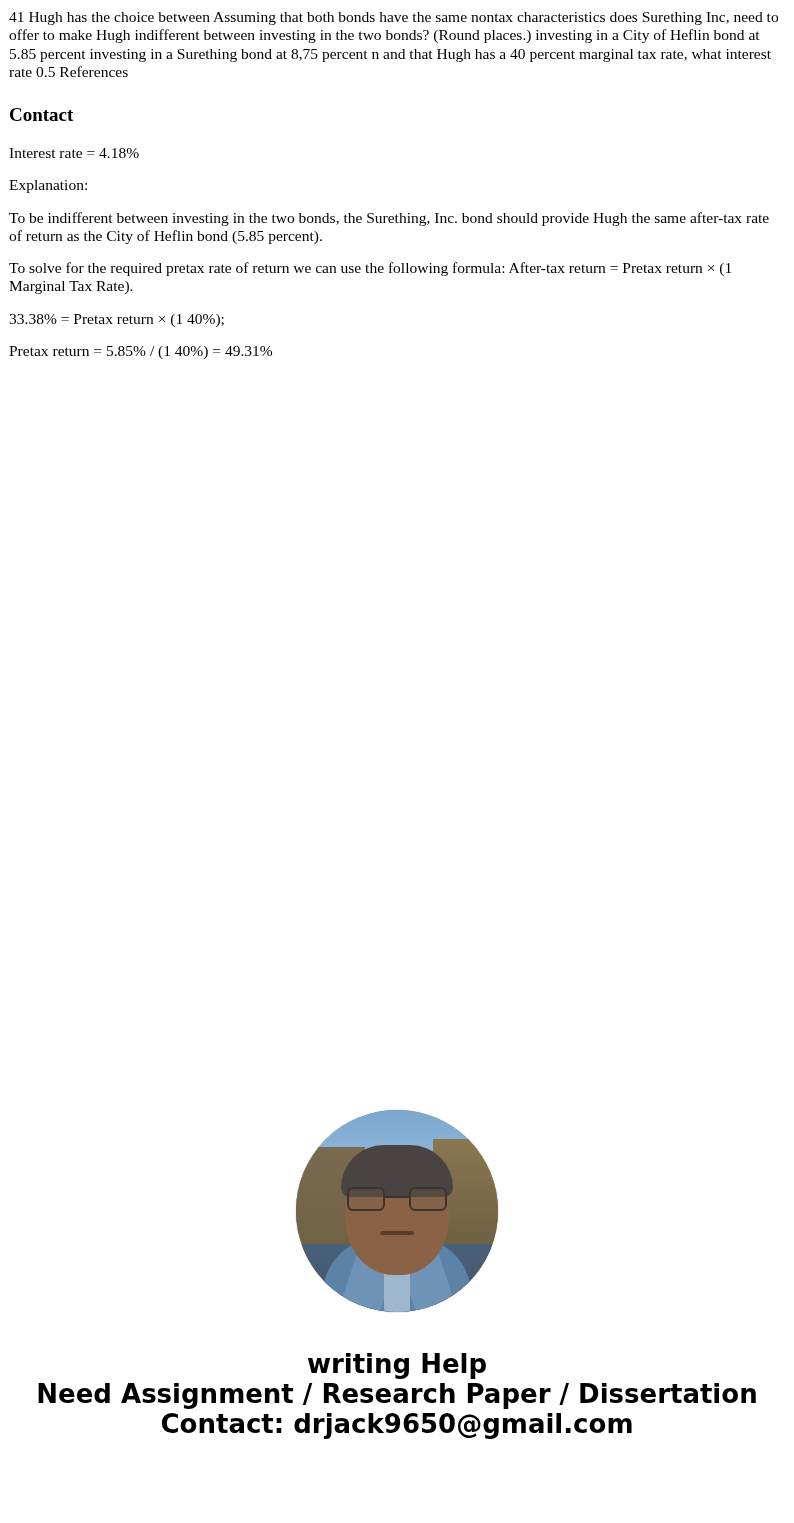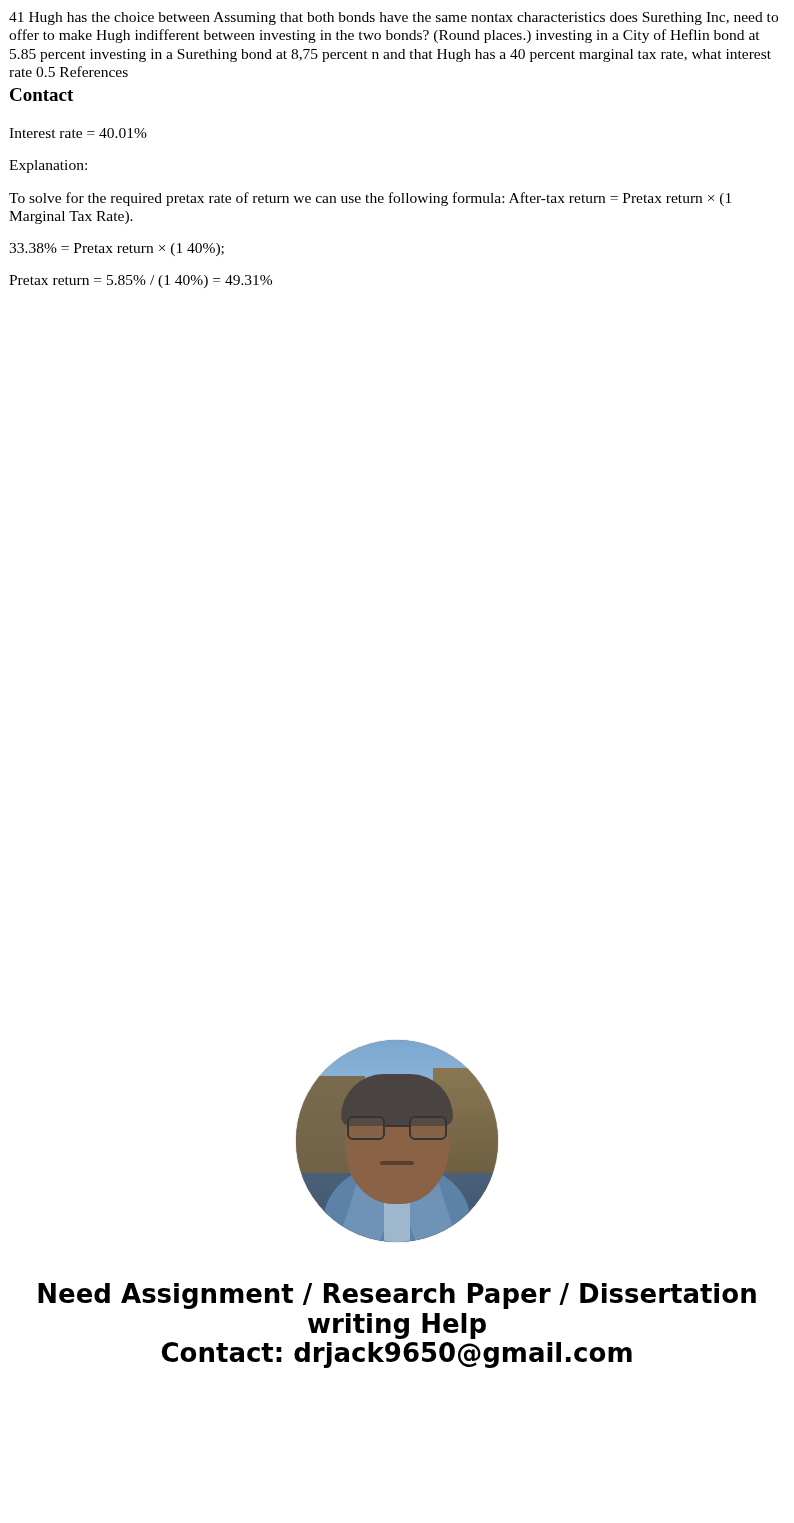--- a/index.html
+++ b/index.html
@@ -22,21 +22,21 @@
     padding: 8px 9px 0 9px;
     box-sizing: border-box;
   }
   p.para {
     font-size: 15.5px;
     line-height: 1.18;
     margin: 0 0 14px 0;
     text-align: left;
   }
   p.question {
-    margin-bottom: 4px;
+    margin-bottom: 24px;
   }
   h2.solution {
     font-family: "Liberation Serif", serif;
     font-size: 19px;
     font-weight: bold;
     margin: 0 0 18px 0;
     line-height: 1.1;
   }
   .spacer {
     height: 700px;
@@ -193,24 +193,25 @@
 </head>
 <body>
 
 <div class="page">
   <div class="content">
 
     <p class="para question">41 Hugh has the choice between Assuming that both bonds have the same nontax characteristics does Surething Inc, need to offer to make Hugh indifferent between investing in the two bonds? (Round places.) investing in a City of Heflin bond at 5.85 percent investing in a Surething bond at 8,75 percent n and that Hugh has a 40 percent marginal tax rate, what interest rate 0.5 References</p>
 
     <h2 class="solution">Contact</h2>
 
-    <p class="para">Interest rate = 40.01%</p>
+    <p class="para">Interest rate = 4.18%</p>
 
     <p class="para">Explanation:</p>
 
+    <p class="para">To be indifferent between investing in the two bonds, the Surething, Inc. bond should provide Hugh the same after-tax rate of return as the City of Heflin bond (5.85 percent).</p>
 
     <p class="para">To solve for the required pretax rate of return we can use the following formula: After-tax return = Pretax return × (1 Marginal Tax Rate).</p>
 
 
     <p class="para">33.38% = Pretax return × (1 40%);</p>
 
     <p class="para">Pretax return = 5.85% / (1 40%) = 49.31%</p>
 
     <div class="spacer"></div>
 
@@ -230,19 +231,19 @@
         <div class="glasses">
           <div class="lens left"></div>
           <div class="bridge"></div>
           <div class="lens right"></div>
         </div>
         <div class="mouth"></div>
       </div>
     </div>
 
     <div class="footer">
+      <span class="line">writing Help</span>
       <span class="line">Need Assignment / Research Paper / Dissertation</span>
-      <span class="line">writing Help</span>
       <span class="line">Contact: drjack9650@gmail.com</span>
     </div>
 
   </div>
 </div>
 
 </body></html>

